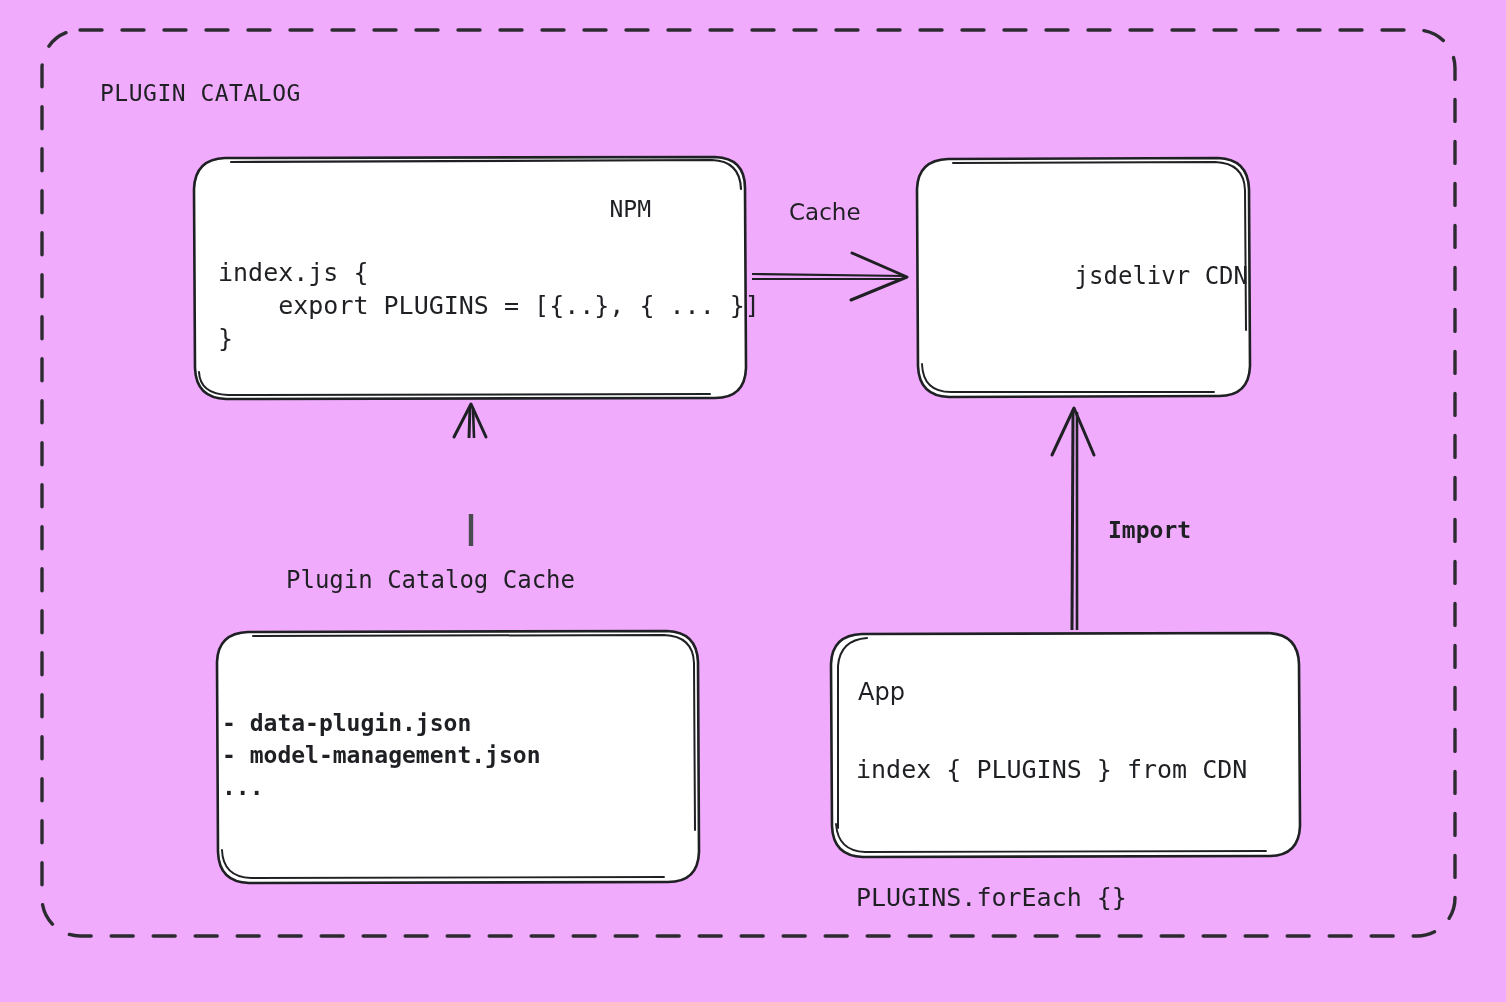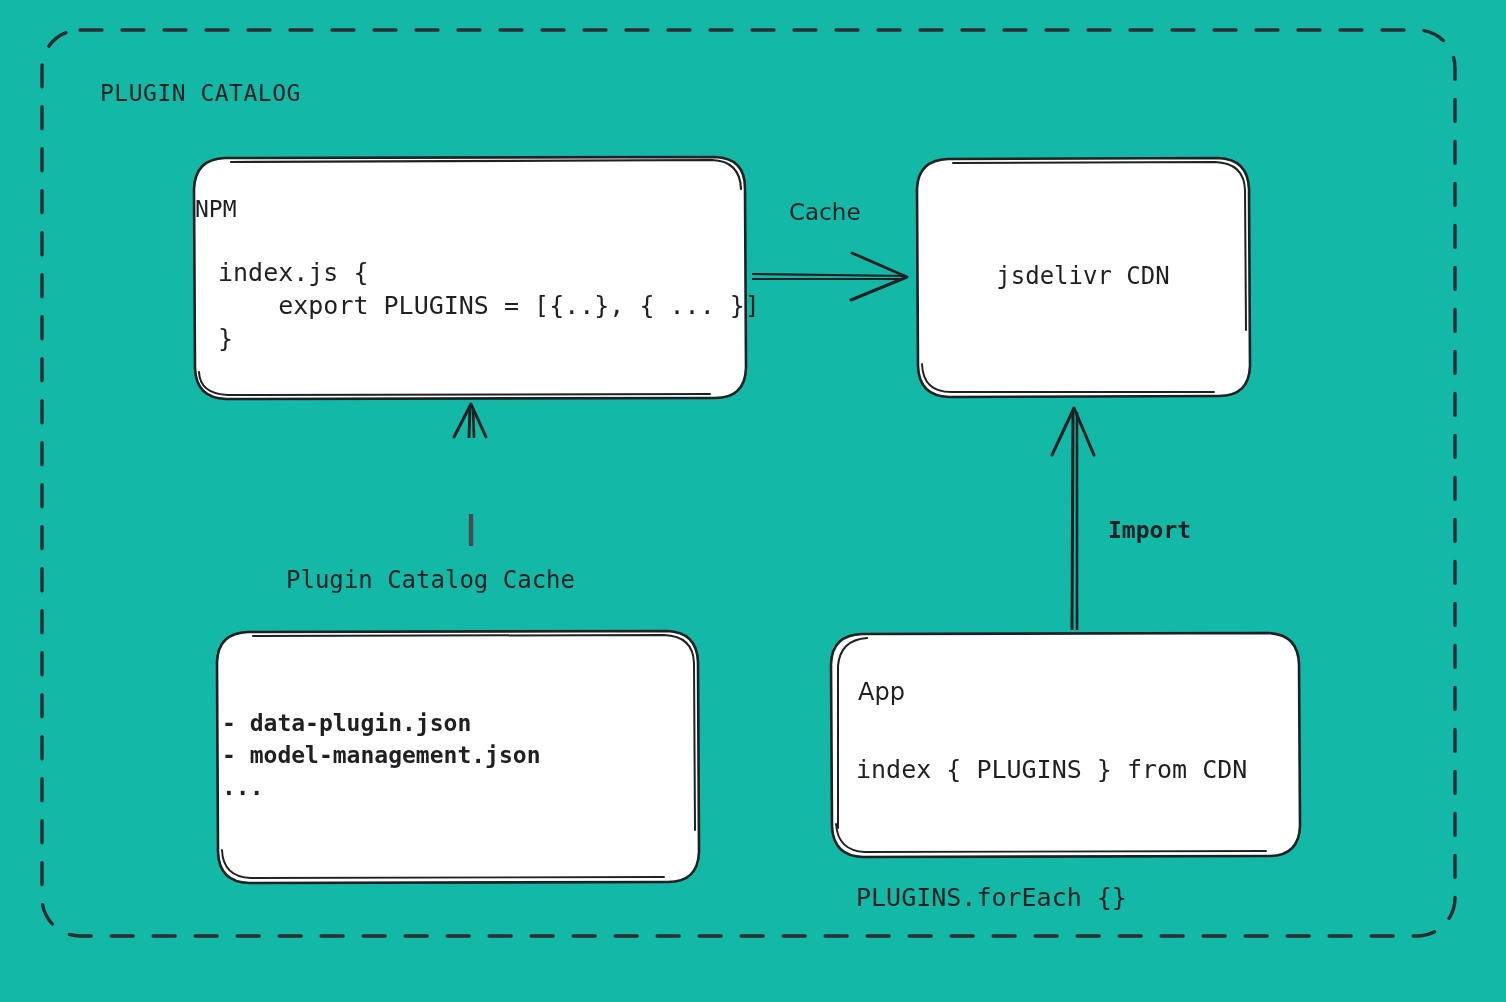--- a/index.html
+++ b/index.html
@@ -4,21 +4,21 @@
 <style>
   html, body {
     margin: 0;
     padding: 0;
     background: #ffffff;
   }
   #canvas {
     position: relative;
     width: 1506px;
     height: 1002px;
-    background: #14b8a6;
+    background: #f0abfc;
     font-family: "DejaVu Sans Mono", "Liberation Mono", monospace;
     color: #1f2023;
     overflow: hidden;
   }
   .svg-layer {
     position: absolute;
     inset: 0;
     width: 1506px;
     height: 1002px;
     pointer-events: none;
@@ -41,37 +41,37 @@
     left: 100px;
     top: 82px;
     font-size: 23px;
     letter-spacing: 0.5px;
   }
 
   
   #npm-title {
     left: 195px;
     top: 198px;
-    width: 664px;
-    text-align: left;
+    width: 456px;
+    text-align: right;
     font-size: 23px;
   }
   #npm-code {
     left: 218px;
     top: 256px;
     font-size: 25px;
     line-height: 33px;
   }
 
   
   #cdn-title {
     left: 918px;
     top: 264px;
     width: 330px;
-    text-align: center;
+    text-align: right;
     font-size: 24px;
   }
 
   
   #cache-label {
     left: 789px;
     top: 201px;
     font-size: 23px;
   }
   #webpack-label {

